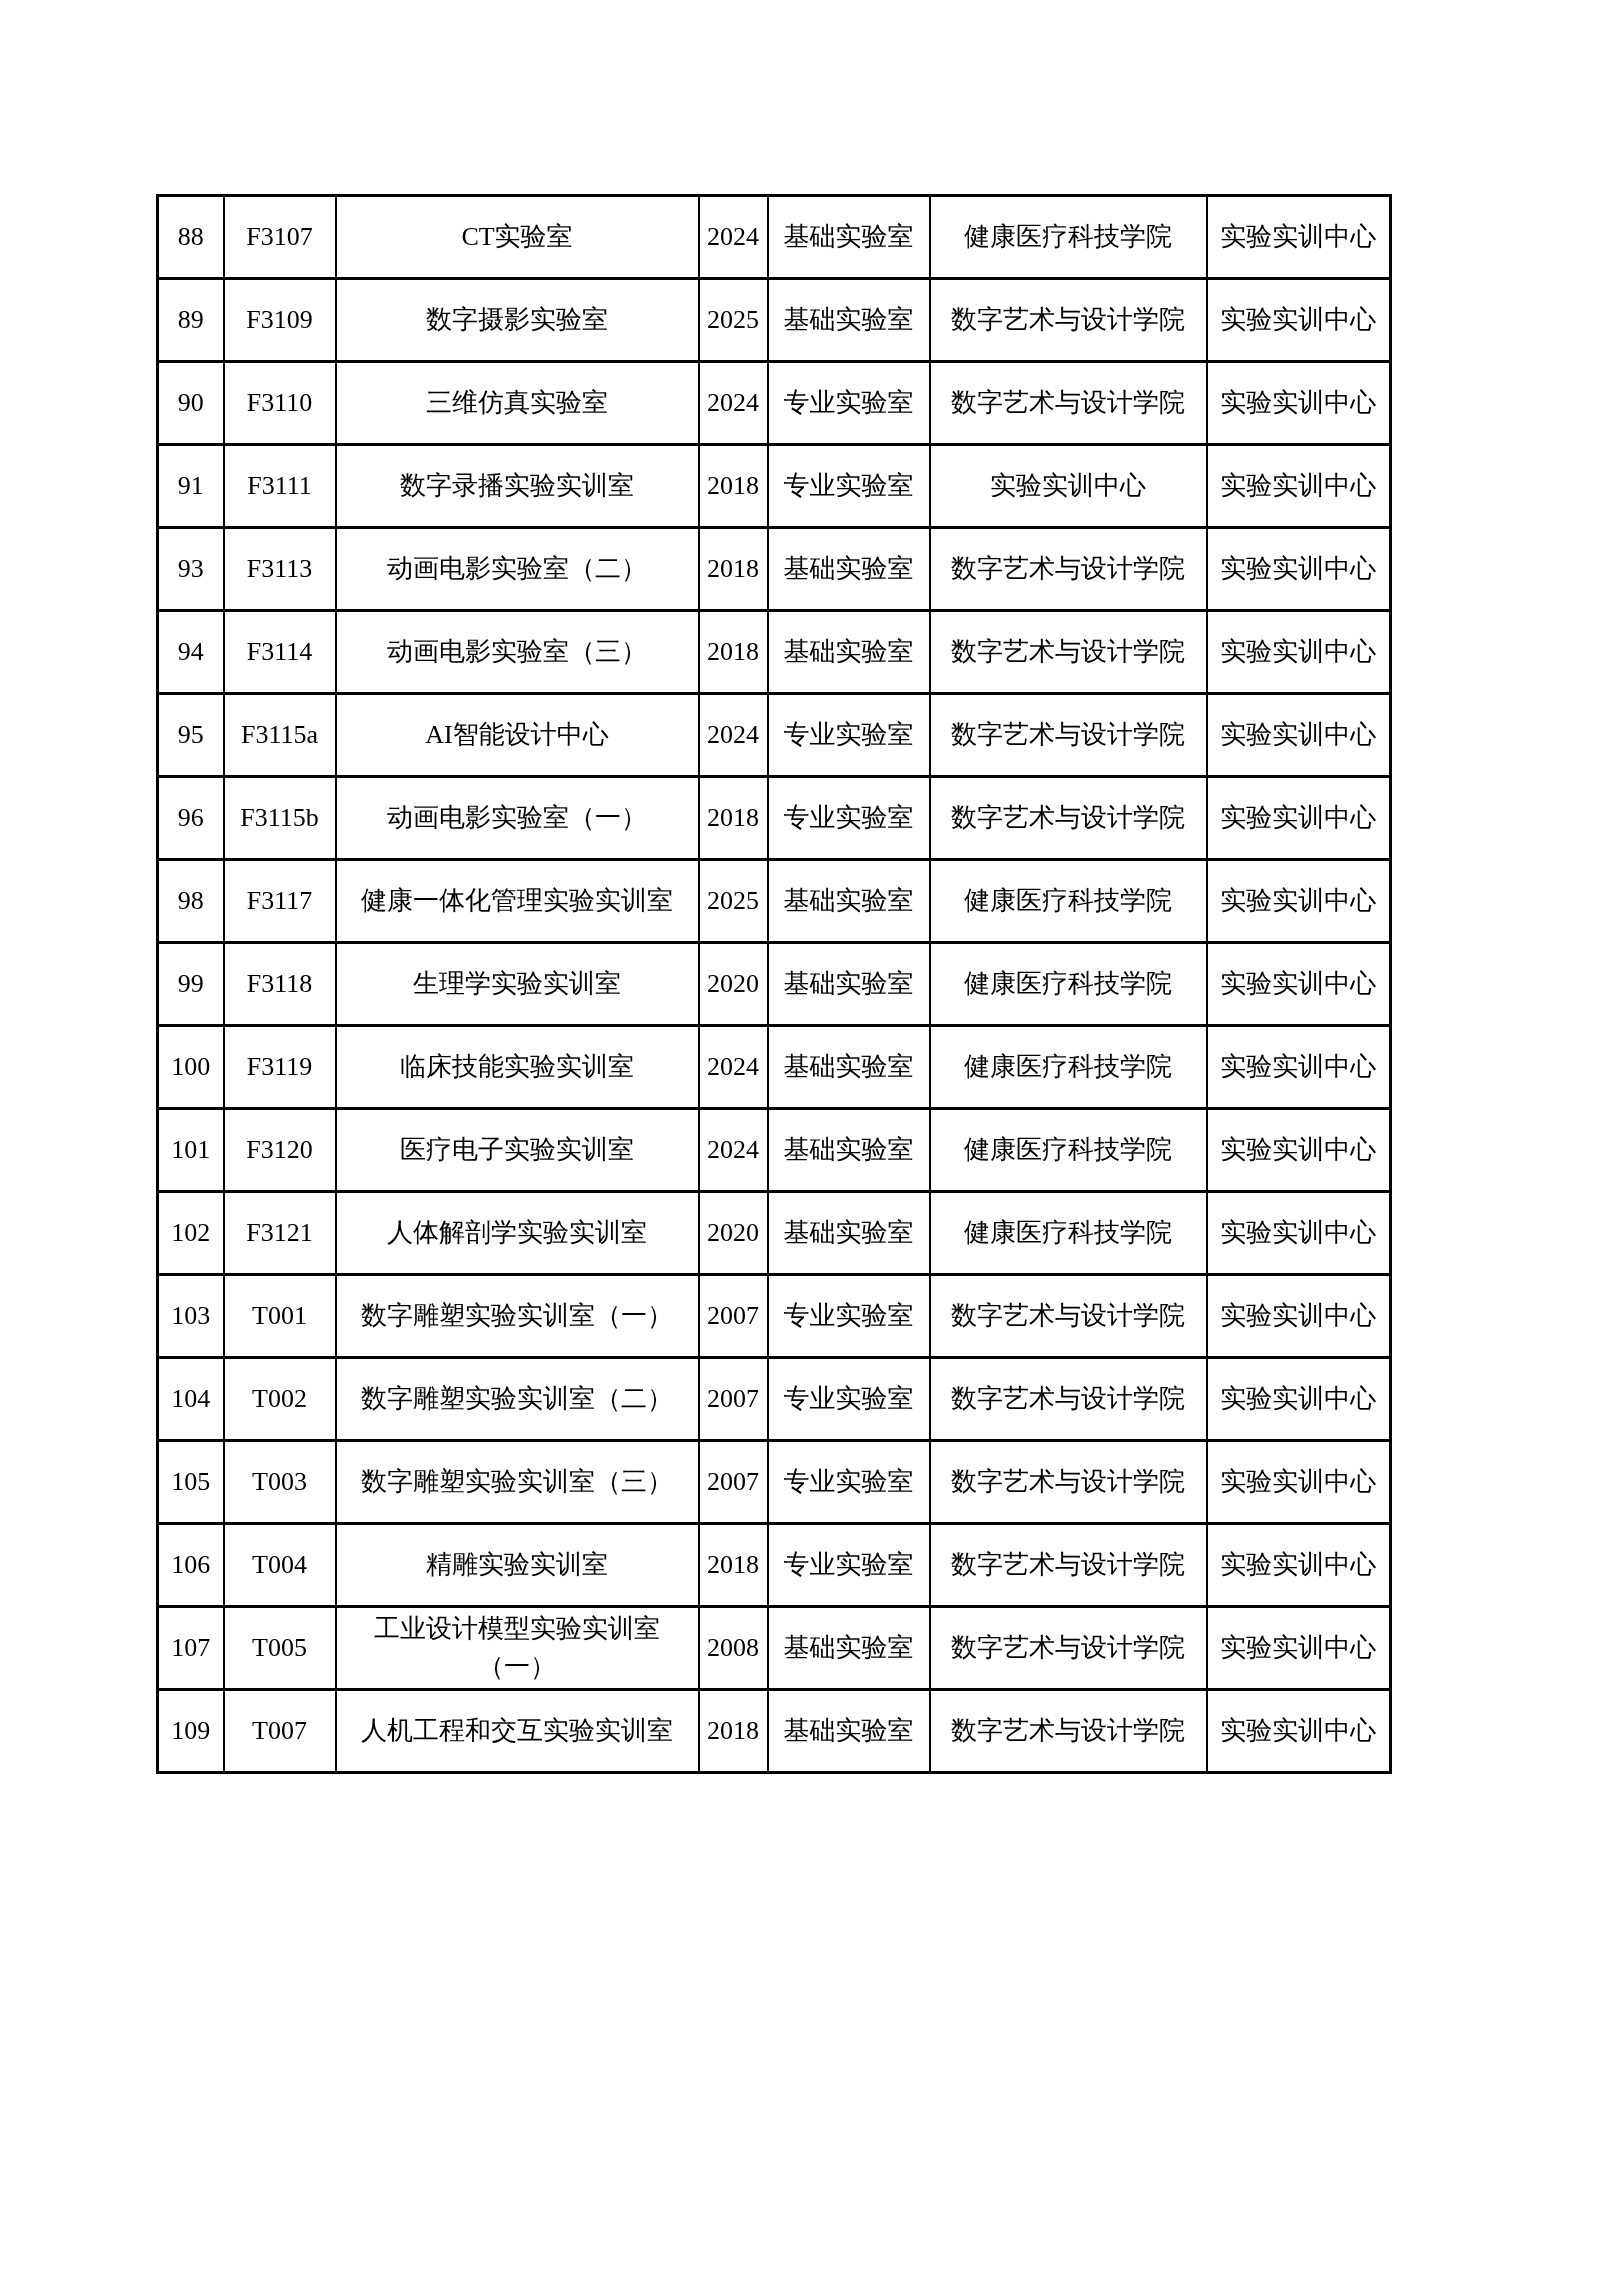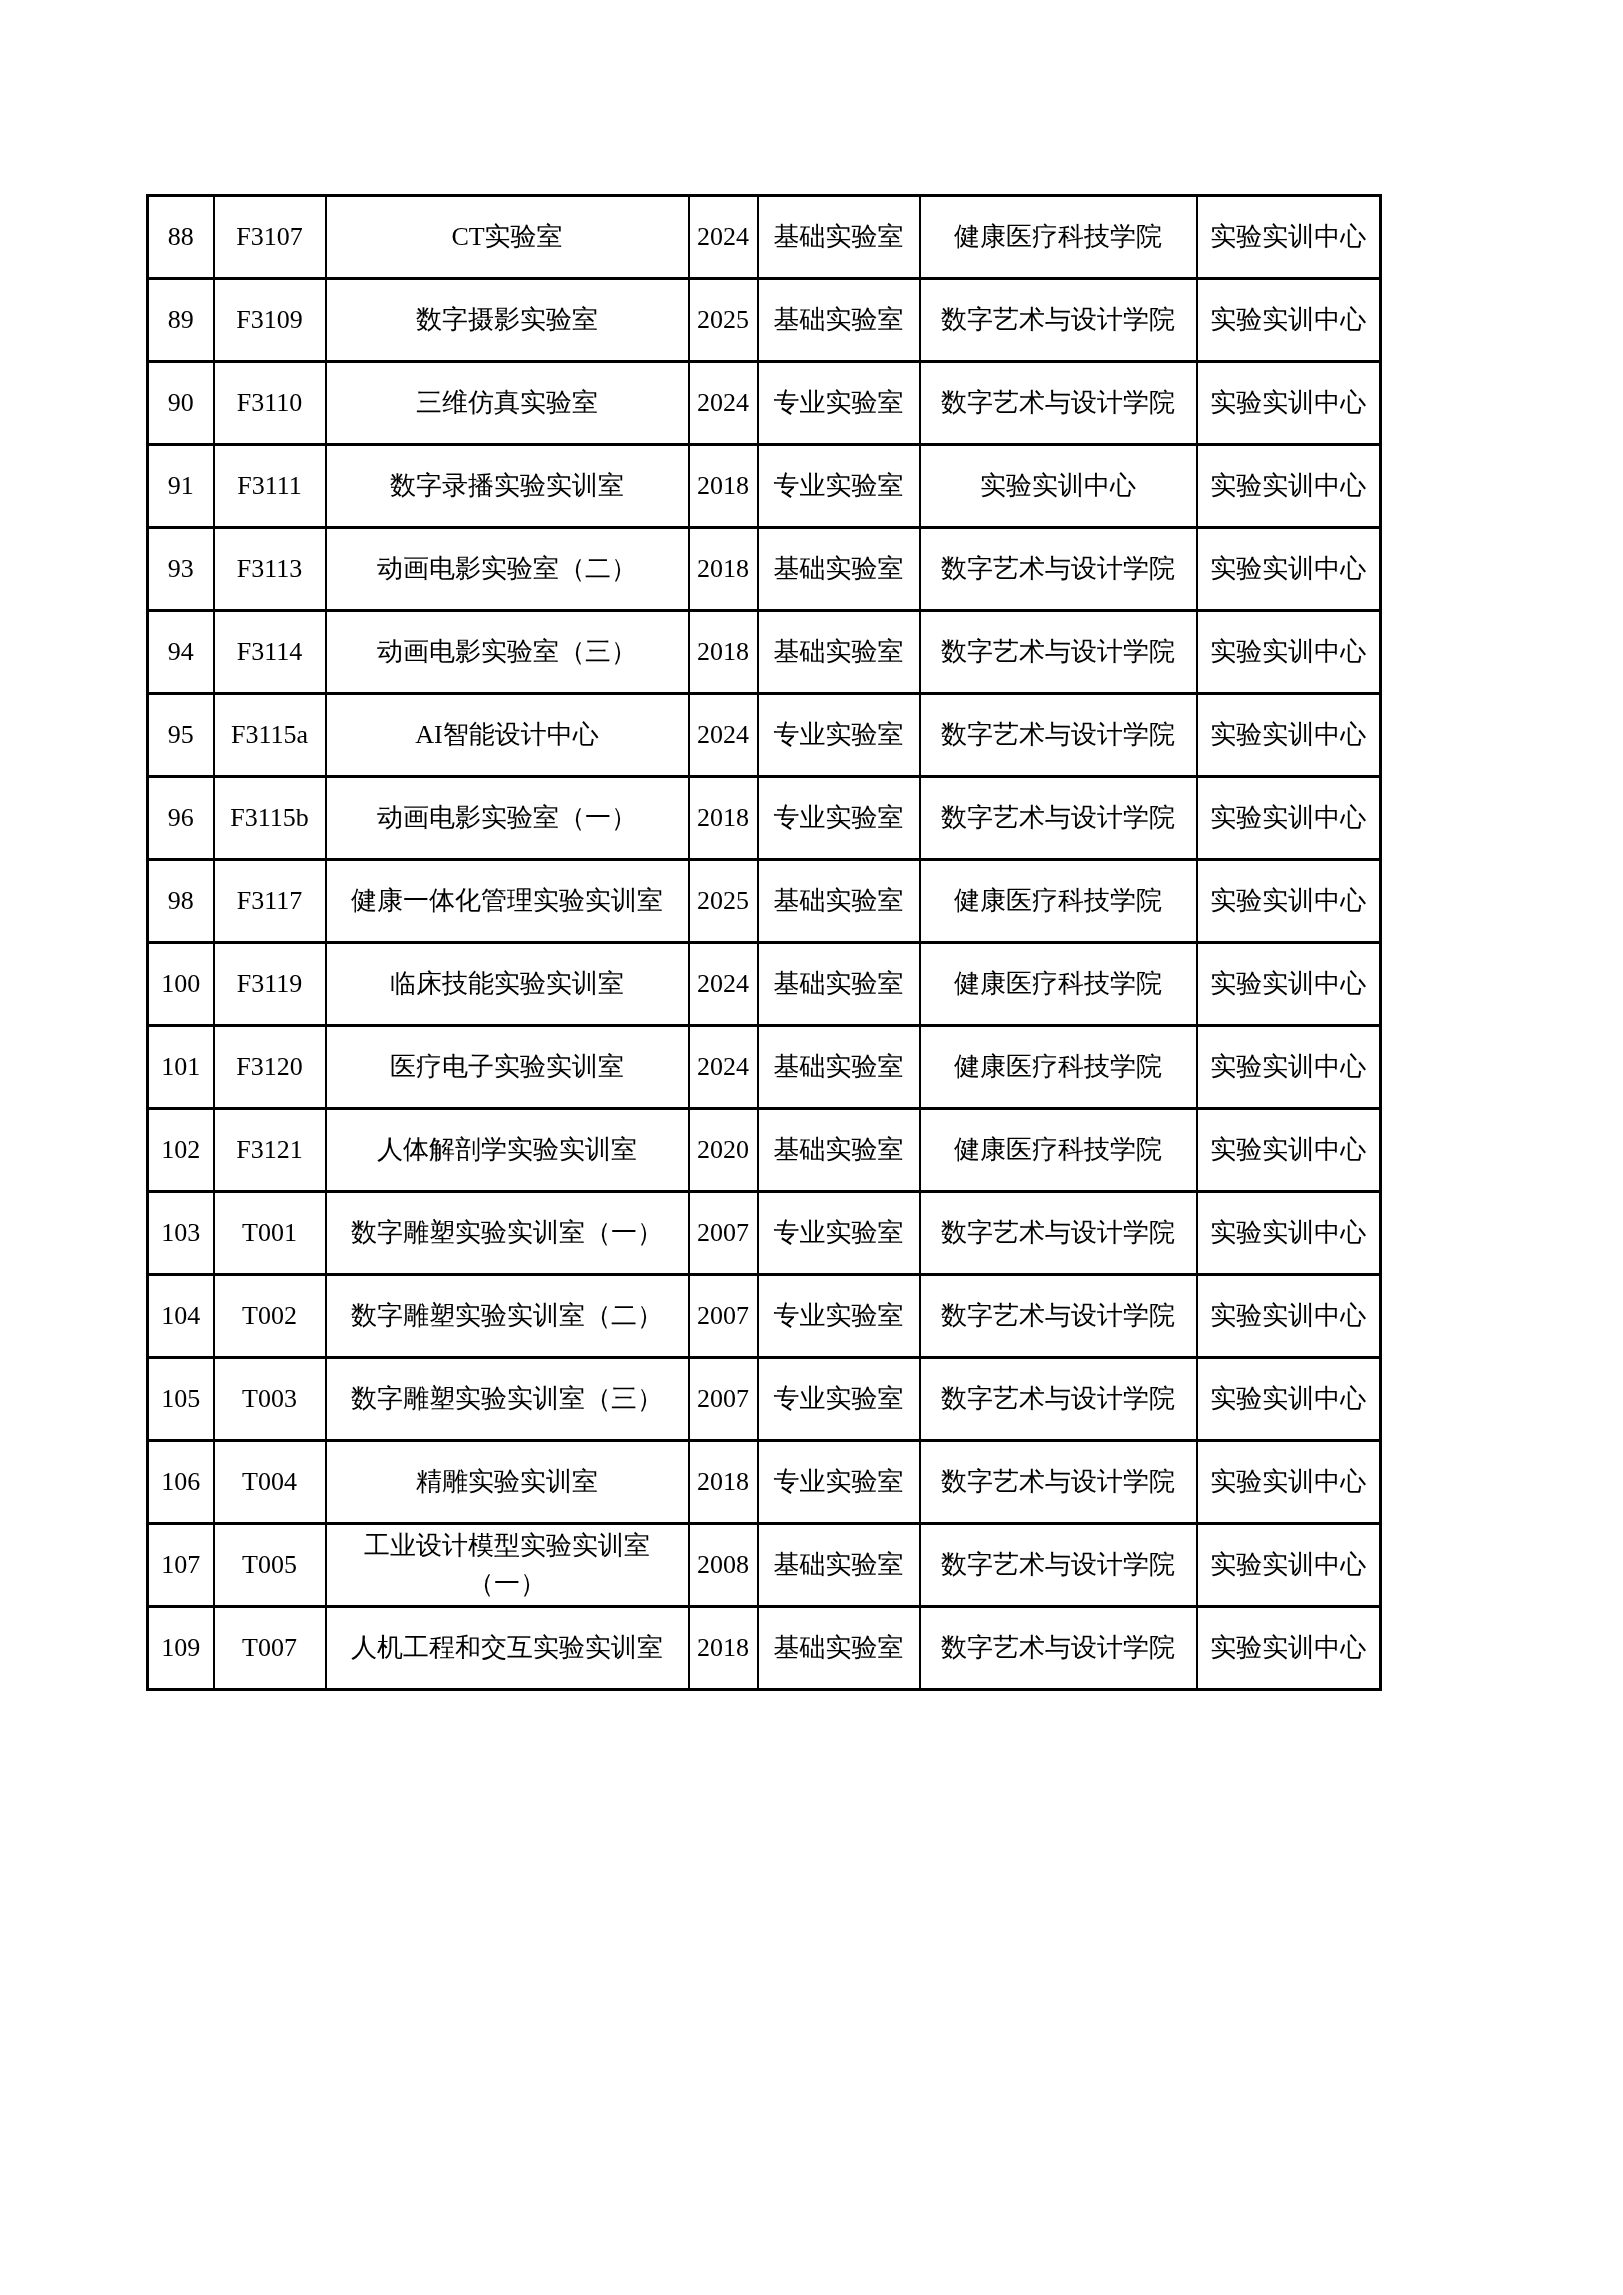--- a/index.html
+++ b/index.html
@@ -9,21 +9,21 @@
   }
   .sheet {
     position: relative;
     width: 1624px;
     height: 2295px;
     background: #ffffff;
     overflow: hidden;
   }
   .table-wrap {
     position: absolute;
-    left: 146px;
+    left: 156px;
     top: 194px;
   }
   table.lab-table {
     border-collapse: collapse;
     table-layout: fixed;
     width: 1232px;
     border: 3.4px solid #000000;
     font-family: "Liberation Serif", "DejaVu Serif", serif;
     font-size: 26px;
     color: #000000;
@@ -134,20 +134,29 @@
           <tr>
             <td>98</td>
             <td>F3117</td>
             <td>健康一体化管理实验实训室</td>
             <td>2025</td>
             <td>基础实验室</td>
             <td>健康医疗科技学院</td>
             <td>实验实训中心</td>
           </tr>
           <tr>
+            <td>99</td>
+            <td>F3118</td>
+            <td>生理学实验实训室</td>
+            <td>2020</td>
+            <td>基础实验室</td>
+            <td>健康医疗科技学院</td>
+            <td>实验实训中心</td>
+          </tr>
+          <tr>
             <td>100</td>
             <td>F3119</td>
             <td>临床技能实验实训室</td>
             <td>2024</td>
             <td>基础实验室</td>
             <td>健康医疗科技学院</td>
             <td>实验实训中心</td>
           </tr>
           <tr>
             <td>101</td>

